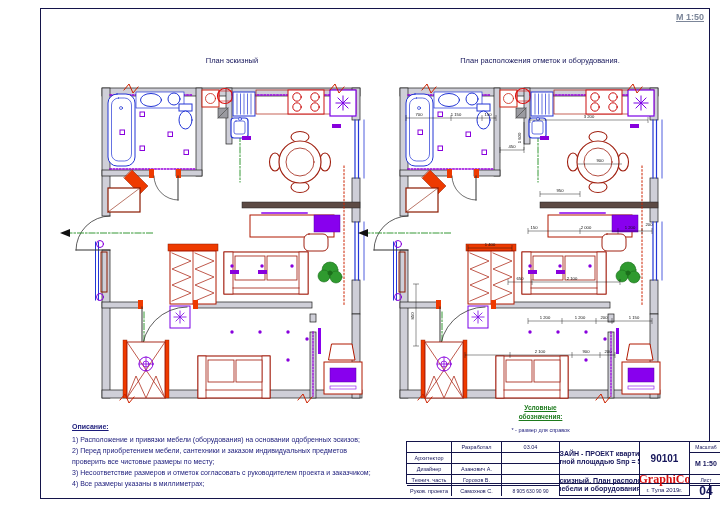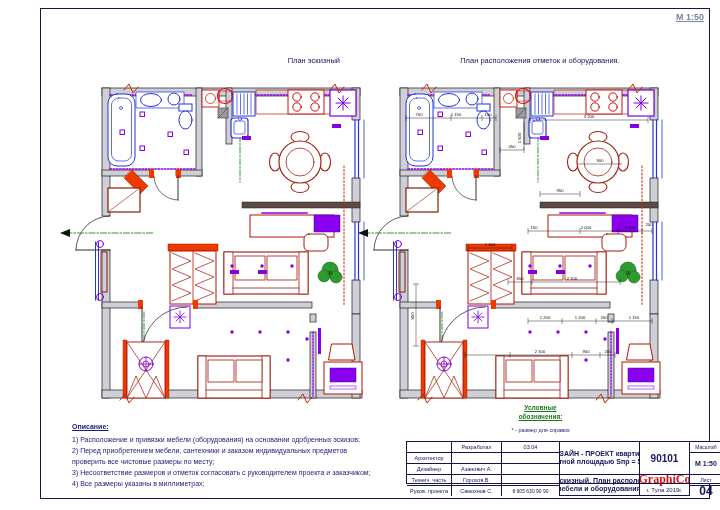--- a/index.html
+++ b/index.html
@@ -1,20 +1,20 @@
 <!DOCTYPE html>
 <html><head>
 <meta charset="utf-8">
 <style>
   html,body{margin:0;padding:0;background:#ffffff;}
   body{width:720px;height:510px;position:relative;font-family:"Liberation Sans",sans-serif;color:#15155a;}
   .frame{position:absolute;left:40px;top:8px;width:670px;height:491px;border:1.6px solid #14144a;box-sizing:border-box;background:#fff;}
   .scale-label{position:absolute;top:12px;right:16px;font-size:9px;font-weight:bold;color:#7c8699;text-decoration:underline;}
   .plan-title{position:absolute;font-size:7.5px;color:#15155a;text-align:center;}
-  #title-left{left:140px;top:56px;width:200px;text-align:right;}
+  #title-left{left:132px;top:56px;width:200px;}
   #title-right{left:415px;top:56px;width:250px;}
   svg.plan{position:absolute;overflow:visible;}
   #plan-left{left:92px;top:74px;width:285px;height:345px;}
   #plan-right{left:390px;top:74px;width:285px;height:345px;}
   .notes{position:absolute;left:72px;top:421px;width:335px;color:#1a1a7a;font-size:7px;line-height:11px;}
   .notes .nt{font-weight:bold;text-decoration:underline;margin-bottom:2px;}
   .legend{position:absolute;left:478px;top:403px;width:125px;text-align:center;}
   .legend .lt{font-size:6.5px;font-weight:bold;color:#1d7a1d;text-decoration:underline;line-height:9px;}
   .legend .li{font-size:5.5px;color:#1a1a7a;margin-top:6px;}
   .tblock{position:absolute;left:391px;top:441px;width:319px;height:43px;box-sizing:border-box;border:1.5px solid #14144a;display:grid;grid-template-columns:45px 50px 58px 80px 50px 32px;grid-template-rows:11px 11px 11px 11px 10px;background:#fff;margin-left:15px;}

